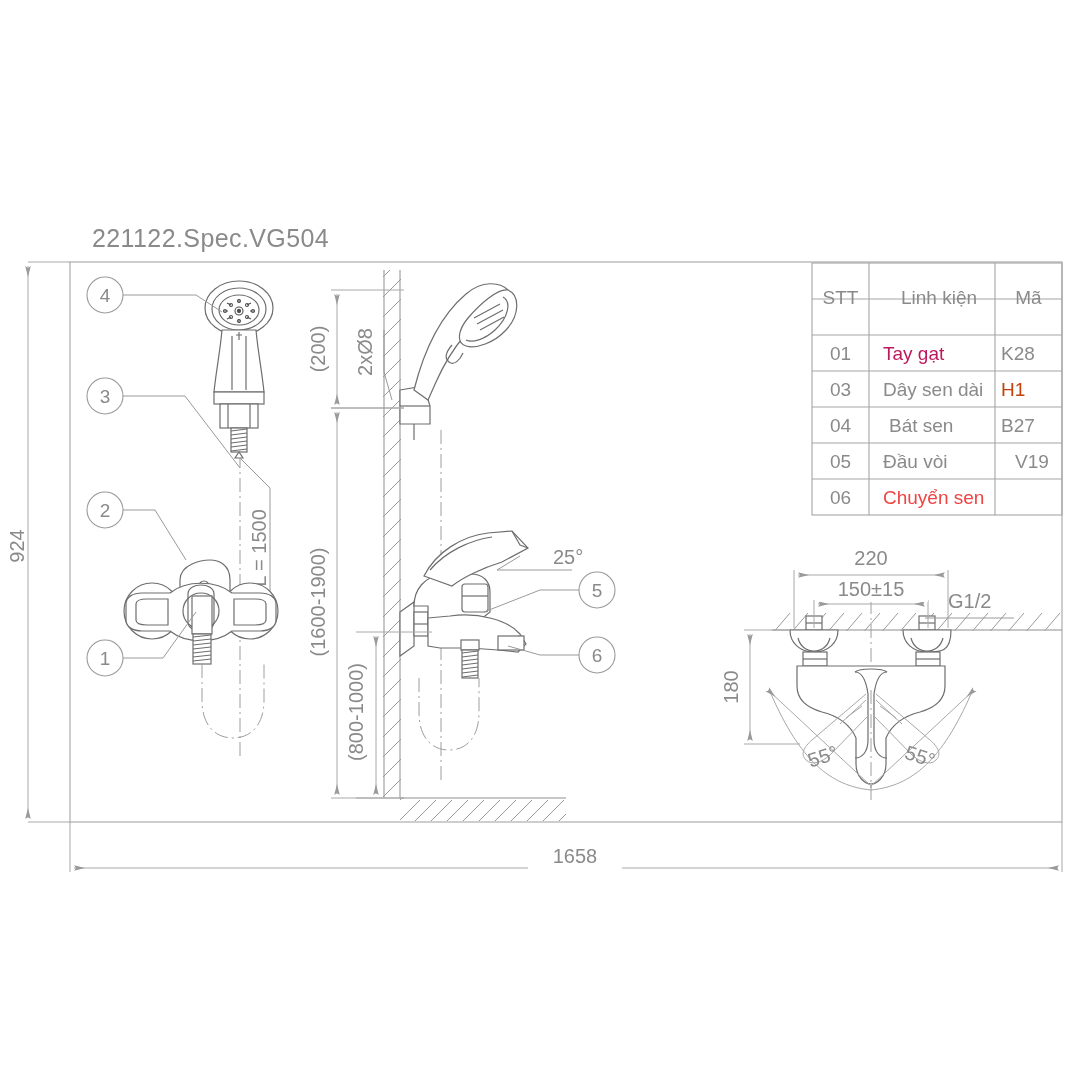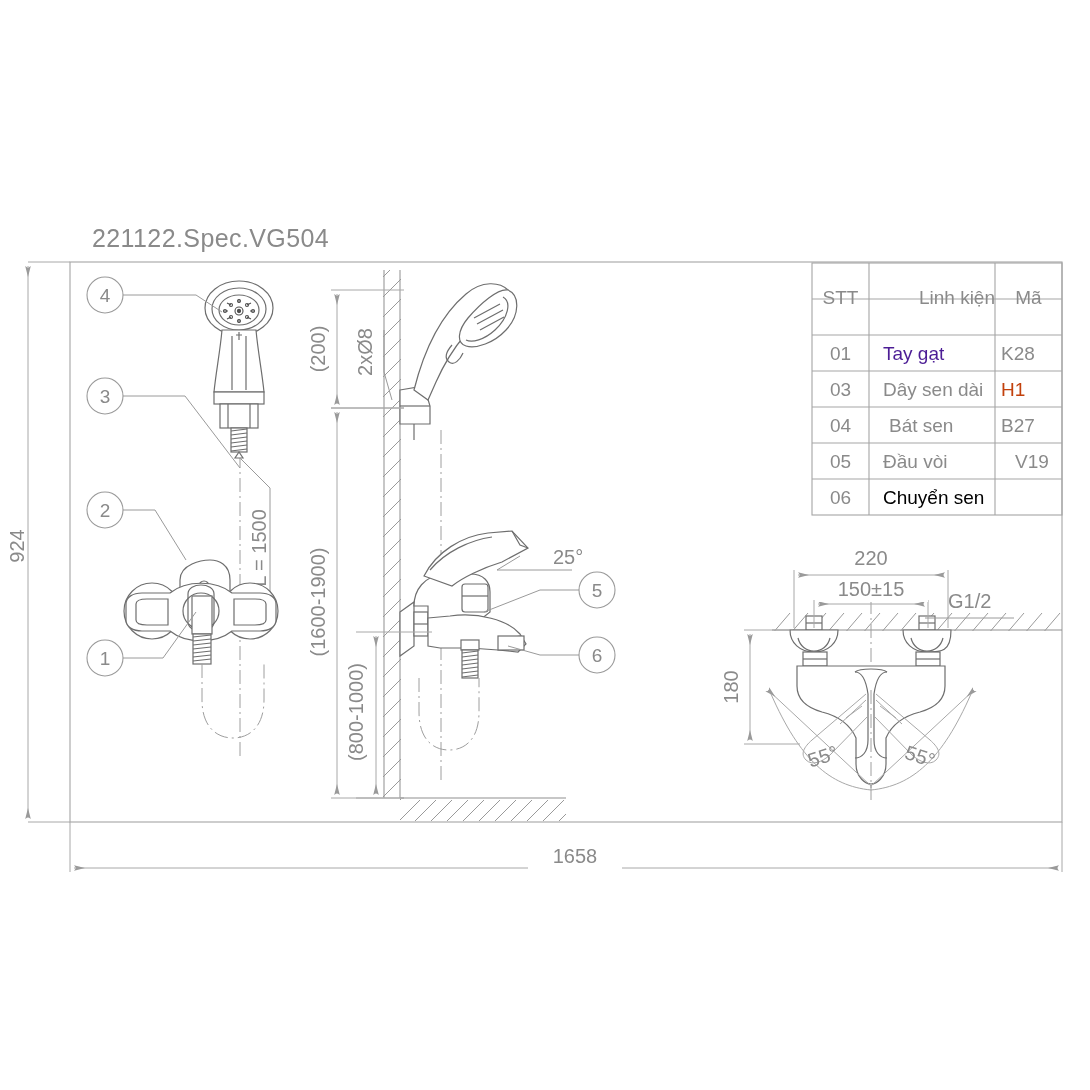--- a/index.html
+++ b/index.html
@@ -372,44 +372,44 @@
     <line class="tline" x1="812" y1="443" x2="1062" y2="443"></line>
     <line class="tline" x1="812" y1="479" x2="1062" y2="479"></line>
     <line class="tline" x1="869" y1="263" x2="869" y2="515"></line>
     <line class="tline" x1="995" y1="263" x2="995" y2="515"></line>
   </g>
 </svg>
 
 <div id="table-text" style="position:absolute;left:812px;top:263px;width:250px;height:252px;">
   <div class="trow" style="position:absolute;left:0;top:16px;width:286px;height:36px;padding-left:44px;">
     <span class="tbl" style="position:absolute;left:0;top:8px;width:57px;text-align:center;color:#8a8a8a;">STT</span>
-    <span class="tbl" style="position:absolute;left:57px;top:8px;width:126px;text-align:right;padding-left:14px;box-sizing:border-box;color:#8a8a8a;">Linh kiện</span>
+    <span class="tbl" style="position:absolute;left:57px;top:8px;width:126px;text-align:center;padding-left:14px;box-sizing:border-box;color:#8a8a8a;">Linh kiện</span>
     <span class="tbl" style="position:absolute;left:183px;top:8px;width:67px;text-align:center;color:#8a8a8a;">Mã</span>
   </div>
 
   <div class="trow" style="position:absolute;left:0;top:72px;width:250px;height:36px;">
     <span class="tbl" style="position:absolute;left:0;top:8px;width:57px;text-align:center;color:#8a8a8a;">01</span>
-    <span class="tbl" style="position:absolute;left:57px;top:8px;width:126px;padding-left:14px;box-sizing:border-box;color:#4c1d95;">Tay gạt</span>
+    <span class="tbl" style="position:absolute;left:57px;top:8px;width:126px;padding-left:14px;box-sizing:border-box;color:#be185d;">Tay gạt</span>
     <span class="tbl" style="position:absolute;left:183px;top:8px;width:67px;padding-left:6px;box-sizing:border-box;color:#8a8a8a;">K28</span>
   </div>
   <div class="trow" style="position:absolute;left:0;top:108px;width:250px;height:36px;">
     <span class="tbl" style="position:absolute;left:0;top:8px;width:57px;text-align:center;color:#8a8a8a;">03</span>
     <span class="tbl" style="position:absolute;left:57px;top:8px;width:126px;padding-left:14px;box-sizing:border-box;color:#8a8a8a;">Dây sen dài</span>
     <span class="tbl" style="position:absolute;left:183px;top:8px;width:88px;padding-left:6px;box-sizing:border-box;color:#c2410c;">H1</span>
   </div>
   <div class="trow" style="position:absolute;left:0;top:144px;width:250px;height:36px;">
     <span class="tbl" style="position:absolute;left:0;top:8px;width:57px;text-align:center;color:#8a8a8a;">04</span>
     <span class="tbl" style="position:absolute;left:57px;top:8px;width:126px;padding-left:20px;box-sizing:border-box;color:#8a8a8a;">Bát sen</span>
     <span class="tbl" style="position:absolute;left:183px;top:8px;width:67px;padding-left:6px;box-sizing:border-box;color:#8a8a8a;">B27</span>
   </div>
   <div class="trow" style="position:absolute;left:0;top:180px;width:250px;height:36px;">
     <span class="tbl" style="position:absolute;left:0;top:8px;width:57px;text-align:center;color:#8a8a8a;">05</span>
     <span class="tbl" style="position:absolute;left:57px;top:8px;width:136px;padding-left:14px;box-sizing:border-box;color:#8a8a8a;">Đầu vòi</span>
     <span class="tbl" style="position:absolute;left:183px;top:8px;width:67px;padding-left:20px;box-sizing:border-box;color:#8a8a8a;">V19</span>
   </div>
   <div class="trow" style="position:absolute;left:0;top:216px;width:250px;height:36px;">
     <span class="tbl" style="position:absolute;left:0;top:8px;width:57px;text-align:center;color:#8a8a8a;">06</span>
-    <span class="tbl" style="position:absolute;left:57px;top:8px;width:126px;padding-left:14px;box-sizing:border-box;color:#000000;">Chuyển sen</span>
+    <span class="tbl" style="position:absolute;left:57px;top:8px;width:126px;padding-left:14px;box-sizing:border-box;color:#ef4444;">Chuyển sen</span>
     <span class="tbl" style="position:absolute;left:183px;top:8px;width:67px;padding-left:6px;box-sizing:border-box;color:#8a8a8a;"></span>
   </div>
 </div>
 
 </div>
 
 </body></html>

